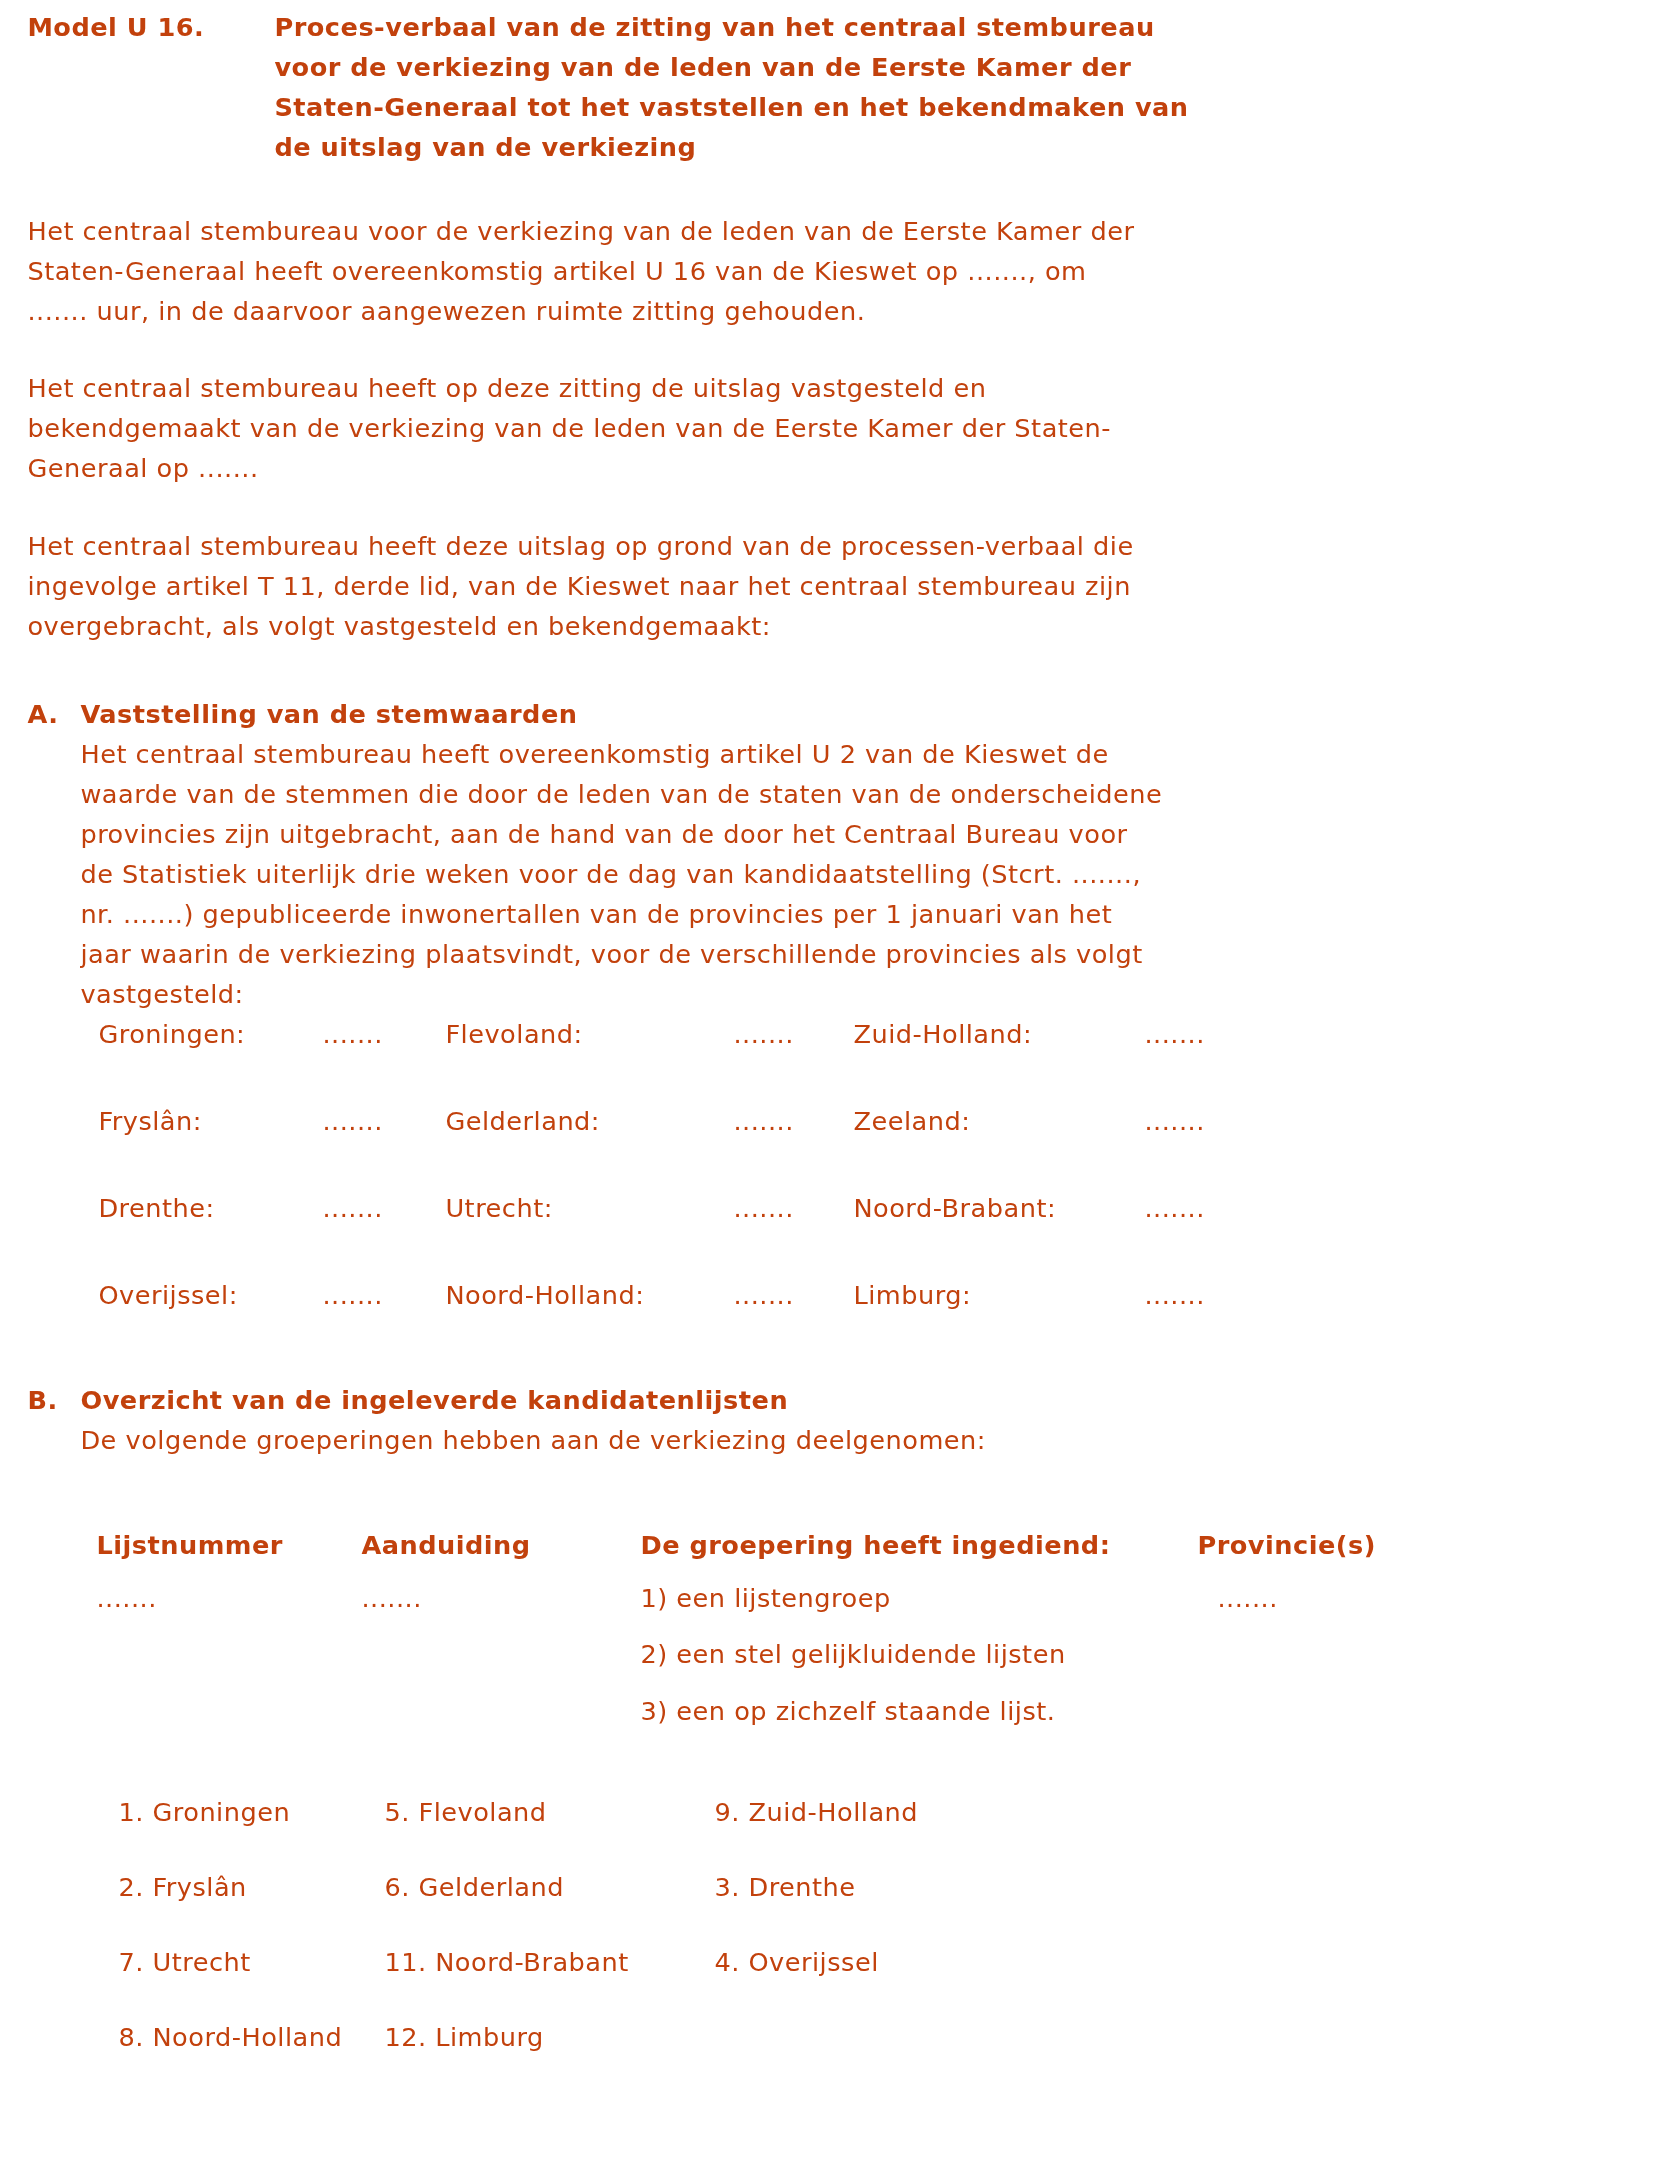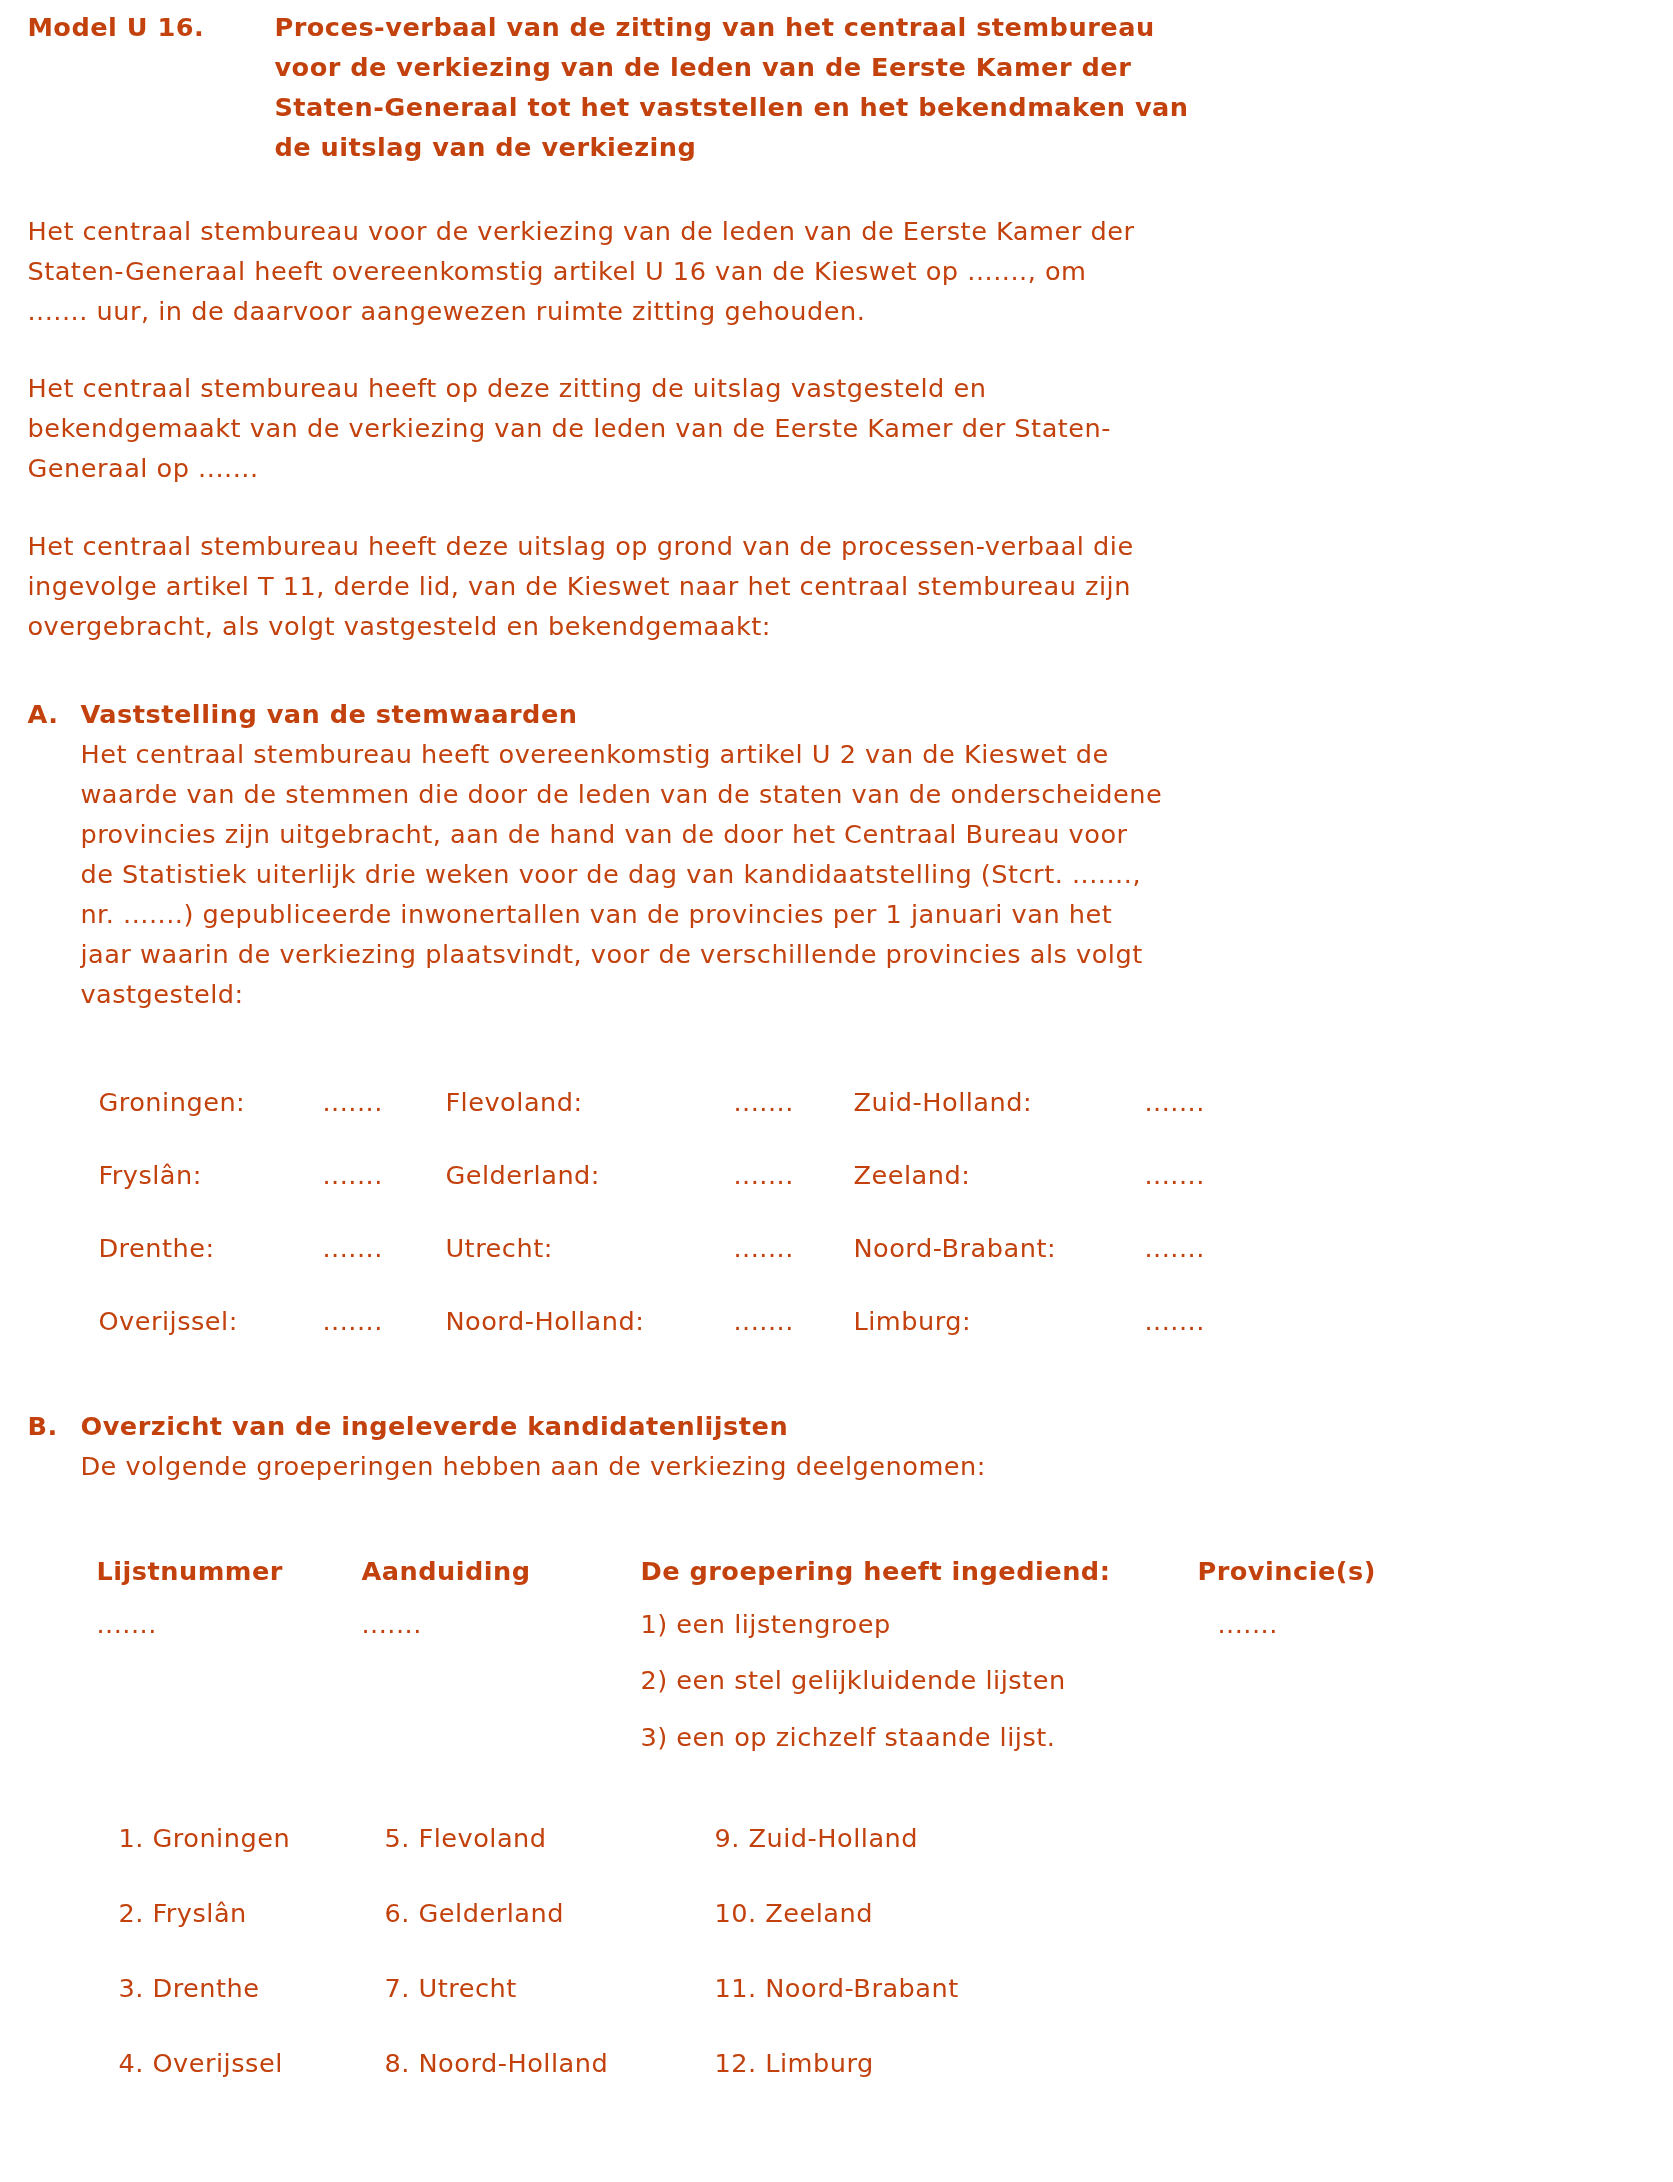--- a/index.html
+++ b/index.html
@@ -29,25 +29,24 @@
   .para-3 { margin-top: 38px; }
 
   
   .section-heading { display: flex; font-weight: bold; }
   .sec-letter { width: 53px; flex-shrink: 0; }
   .section-a-heading { margin-top: 48px; }
   .section-body { margin-left: 53px; }
 
   
   .stemwaarden {
-    margin-top: 68px;
     margin-left: 71px;
     display: grid;
     grid-template-columns: 224px 123px 288px 120px 291px 1fr;
-    row-gap: 33px;
+    row-gap: 47px;
   }
 
   
   .section-b-heading { margin-top: 65px; }
 
   
   .lt-head {
     margin-top: 65px;
     margin-left: 69px;
     display: grid;
@@ -176,21 +175,20 @@
     <div class="lt-prov-value">.......</div>
   </div>
 
   <div class="prov-list">
     <div>1. Groningen</div>
     <div>5. Flevoland</div>
     <div>9. Zuid-Holland</div>
 
     <div>2. Fryslân</div>
     <div>6. Gelderland</div>
-    <div>10. Zeeland</div>
 
     <div>3. Drenthe</div>
     <div>7. Utrecht</div>
     <div>11. Noord-Brabant</div>
 
     <div>4. Overijssel</div>
     <div>8. Noord-Holland</div>
     <div>12. Limburg</div>
   </div>
 

